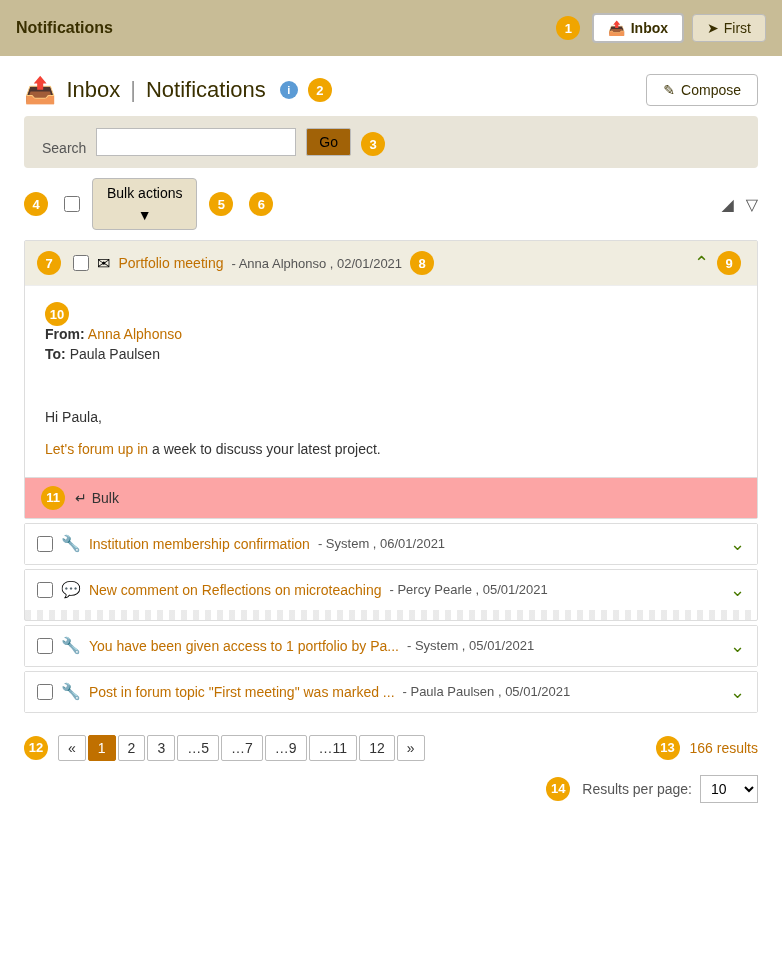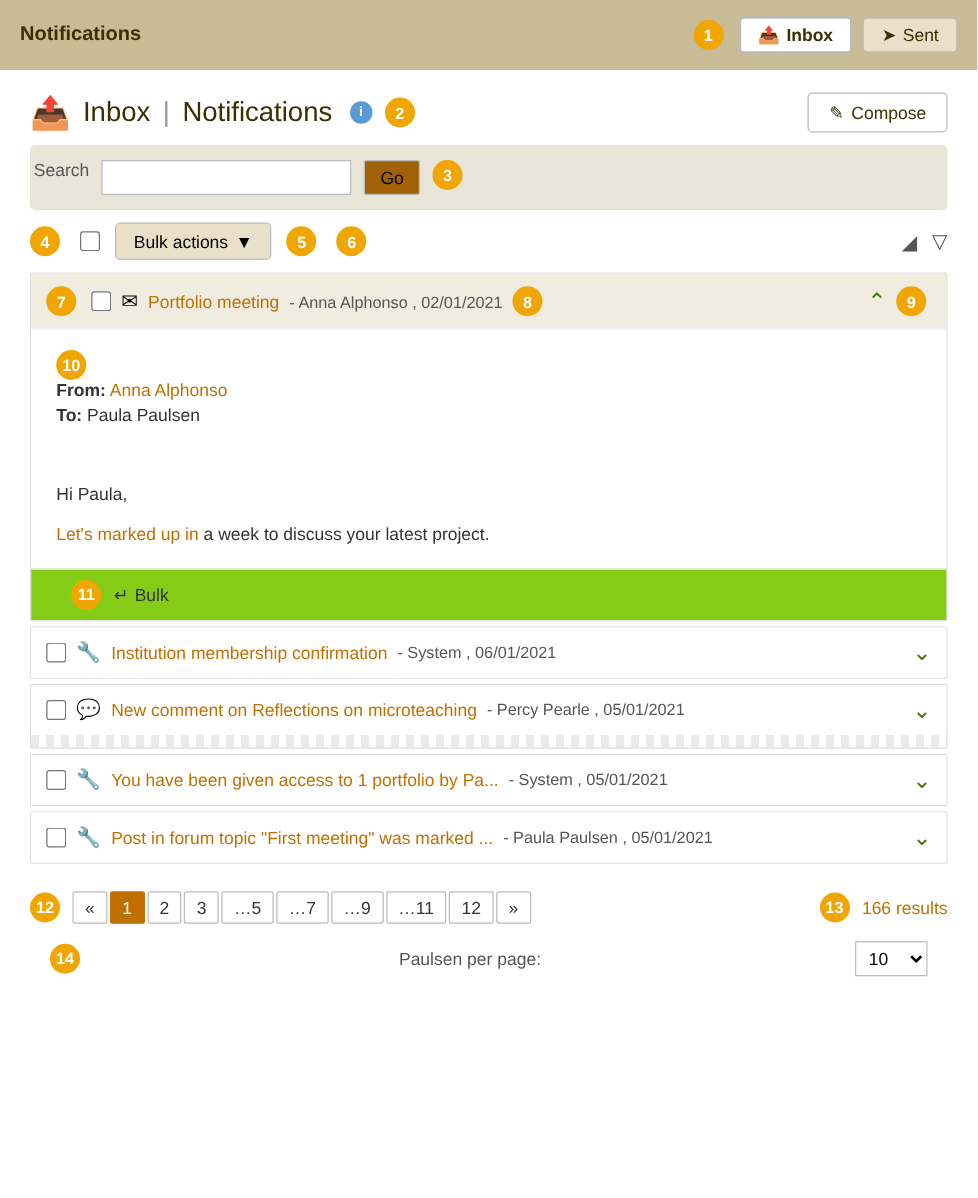--- a/index.html
+++ b/index.html
@@ -97,24 +97,24 @@
       padding: 7px 16px;
       cursor: pointer;
       font-size: 14px;
       color: #3a3000;
     }
 
     
     .search-area {
       background: #e8e4d8;
       margin: 0 24px;
-      padding: 12px 3px;
+      padding: 12px 18px;
       border-radius: 4px;
       display: flex;
-      align-items: flex-start;
+      align-items: flex-end;
       gap: 10px;
     }
     .search-area label { color: #555; font-size: 14px; }
     .search-input {
       border: 1px solid #bbb;
       padding: 5px 8px;
       width: 200px;
       font-size: 14px;
       background: #fff;
     }
@@ -138,20 +138,21 @@
     .bulk-actions-btn {
       display: flex;
       align-items: center;
       gap: 6px;
       background: #e8e0c8;
       border: 1px solid #bbb;
       border-radius: 4px;
       padding: 6px 14px;
       cursor: pointer;
       font-size: 14px;
+      flex-direction: column;
     }
     .filter-icon-btn {
       margin-left: auto;
       background: none;
       border: none;
       cursor: pointer;
       font-size: 18px;
       color: #555;
     }
     .type-select {
@@ -211,23 +212,23 @@
     .notif-from { margin-bottom: 4px; color: #333; }
     .notif-from span.label { font-weight: bold; color: #333; }
     .notif-from span.value { color: #c07000; }
     .notif-to { margin-bottom: 12px; color: #333; }
     .notif-to span.label { font-weight: bold; color: #333; }
     .notif-message { color: #333; line-height: 1.6; }
     .notif-message .highlight { color: #c07000; }
 
     
     .notif-reply-bar {
-      background: #84cc16;
+      background: #fca5a5;
       border-top: 1px solid #ddd;
-      padding: 8px 32px;
+      padding: 8px 16px;
       display: flex;
       align-items: center;
       gap: 6px;
     }
     .reply-btn {
       background: none;
       border: none;
       cursor: pointer;
       font-size: 14px;
       color: #333;
@@ -276,23 +277,23 @@
       background: #c07000;
       color: #fff;
       border-color: #c07000;
     }
     .results-count { color: #c07000; font-size: 14px; }
 
     
     .results-per-page {
       display: flex;
       align-items: center;
-      gap: 22px;
-      padding: 0 40px 16px;
-      justify-content: space-between;
+      gap: 8px;
+      padding: 0 24px 16px;
+      justify-content: flex-end;
     }
     .rpp-label { color: #555; font-size: 14px; }
     .rpp-select {
       border: 1px solid #bbb;
       padding: 4px 6px;
       font-size: 14px;
       background: #fff;
       cursor: pointer;
     }
   </style>
@@ -302,21 +303,21 @@
 <div class="top-bar">
   <span class="top-bar-title">Notifications</span>
   <div class="top-bar-nav">
     <span class="badge-circle">1</span>
     <button class="nav-btn active">
       <span>📤</span>
       <span>Inbox</span>
     </button>
     <button class="nav-btn">
       <span>➤</span>
-      <span>Sent</span>
+      <span>First</span>
     </button>
   </div>
 </div>
 
 <div class="page-header">
   <div class="page-header-left">
     <span style="font-size:26px;">📤</span>
     <span>Inbox</span>
     <span class="divider">|</span>
     <span>Notifications</span>
@@ -372,21 +373,21 @@
         <span class="label">From:</span>
         <span class="value">Anna Alphonso</span>
       </div>
       <div class="notif-to">
         <span class="label">To:</span>
         <span>Paula Paulsen</span>
       </div>
       <div class="notif-message">
         <p style="margin-bottom:10px;margin-top:44px;">Hi Paula,</p>
         <p>
-          <span class="highlight">Let's marked up in</span><span> a week to discuss your latest project.</span>
+          <span class="highlight">Let's forum up in</span><span> a week to discuss your latest project.</span>
         </p>
       </div>
     </div>
     <div class="notif-reply-bar">
       <span class="badge-circle">11</span>
       <button class="reply-btn">
         <span>↵</span>
         <span>Bulk</span>
       </button>
     </div>
@@ -460,20 +461,20 @@
     </div>
   </div>
   <div style="display:flex;align-items:center;gap:6px;justify-content:space-between;">
     <span class="badge-circle">13</span>
     <span class="results-count">166 results</span>
   </div>
 </div>
 
 <div class="results-per-page">
   <span class="badge-circle">14</span>
-  <span class="rpp-label">Paulsen per page:</span>
+  <span class="rpp-label">Results per page:</span>
   <select class="rpp-select">
     <option>10</option>
     <option>25</option>
     <option>50</option>
     <option>100</option>
   </select>
 </div>
 
 </body></html>

